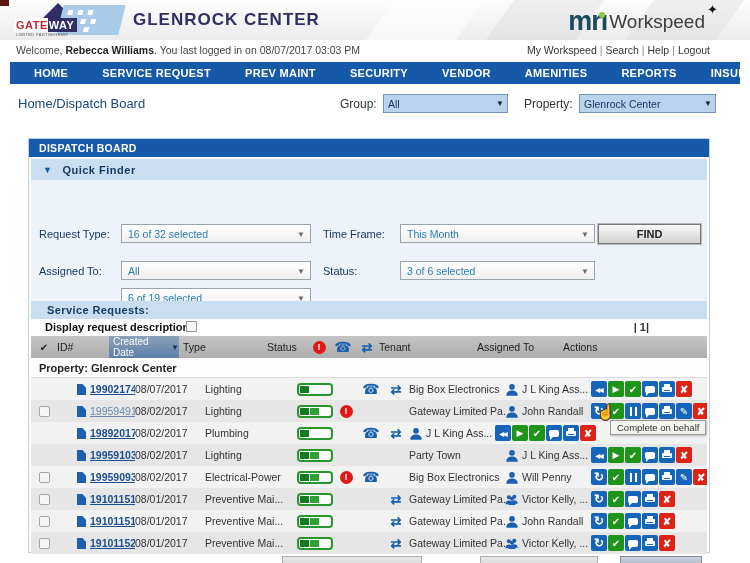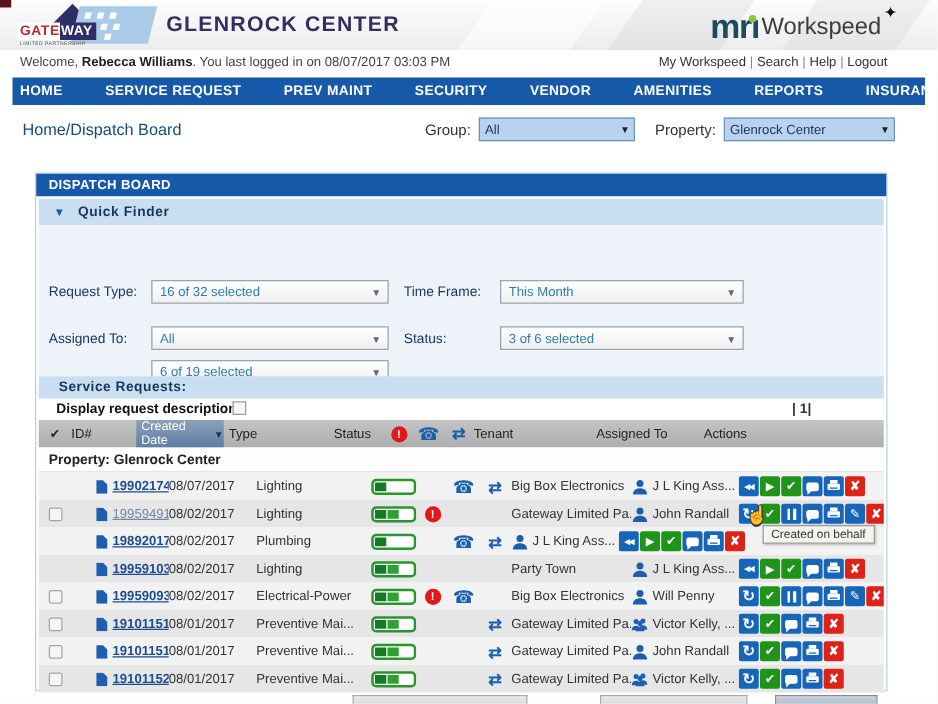--- a/index.html
+++ b/index.html
@@ -34,21 +34,21 @@
   
   .welcomebar { position:absolute; left:0; top:40px; width:750px; height:21px; background:#fff; font-size:10.5px; color:#444; }
   .welcome-text { position:absolute; left:16px; top:4px; }
   .welcome-text b { color:#222; }
   .util-links { position:absolute; right:40px; top:4px; font-size:10.5px; color:#333; }
   .util-links span.lnk { cursor:pointer; }
   .util-links span.sep { color:#888; margin:0 3px; }
 
   
   .nav { position:absolute; left:10px; top:62px; width:730px; height:22px; background:#1559a8;
-    display:flex; align-items:center; gap:34px; padding-left:6px; }
+    display:flex; align-items:center; gap:34px; padding-left:24px; }
   .nav-item { color:#fff; font-size:11px; font-weight:bold; letter-spacing:.3px; cursor:pointer; white-space:nowrap; }
 
   
   .crumbrow { position:absolute; left:0; top:92px; width:750px; height:26px; }
   .breadcrumb { position:absolute; left:18px; top:4px; font-size:13px; color:#164a7e; }
   .toplabel { font-size:12px; color:#333; }
   .grouplabel { position:absolute; left:340px; top:5px; }
   .proplabel { position:absolute; left:524px; top:5px; }
   .topselect { position:absolute; top:2px; height:19px; background:#b9d3ee; border:1px solid #6f94bb; font-size:10.5px;
     color:#14355e; display:flex; align-items:center; padding-left:4px; cursor:pointer; }
@@ -233,20 +233,21 @@
       <span class="flabel" style="left:8px;top:48px">Request Type:</span>
       <div class="dd" style="left:90px;top:44px;width:190px">
         <span>16 of 32 selected</span>
           <span class="arr">▼</span>
       </div>
       <span class="flabel" style="left:292px;top:48px">Time Frame:</span>
       <div class="dd" style="left:369px;top:44px;width:195px">
         <span>This Month</span>
           <span class="arr">▼</span>
       </div>
+      <div class="find-btn">FIND</div>
 
       <span class="flabel" style="left:8px;top:85px">Assigned To:</span>
       <div class="dd" style="left:90px;top:81px;width:190px">
         <span>All</span>
           <span class="arr">▼</span>
       </div>
       <span class="flabel" style="left:292px;top:85px">Status:</span>
       <div class="dd" style="left:369px;top:81px;width:195px">
         <span>3 of 6 selected</span>
           <span class="arr">▼</span>
@@ -695,18 +696,18 @@
             <span class="abtn blue">
               <span class="i-printer"></span>
             </span>
             <span class="abtn red g-close">✘</span>
           </span>
   </div>
 </div>
   </div>
 
   <div class="cursor-hand">☝</div>
-  <div class="tooltip">Created on behalf</div>
+  <div class="tooltip">Complete on behalf</div>
 
   <div class="cut cut1"></div>
   <div class="cut cut2"></div>
   <div class="cut cut3"></div>
 </div>
 
 </body></html>

